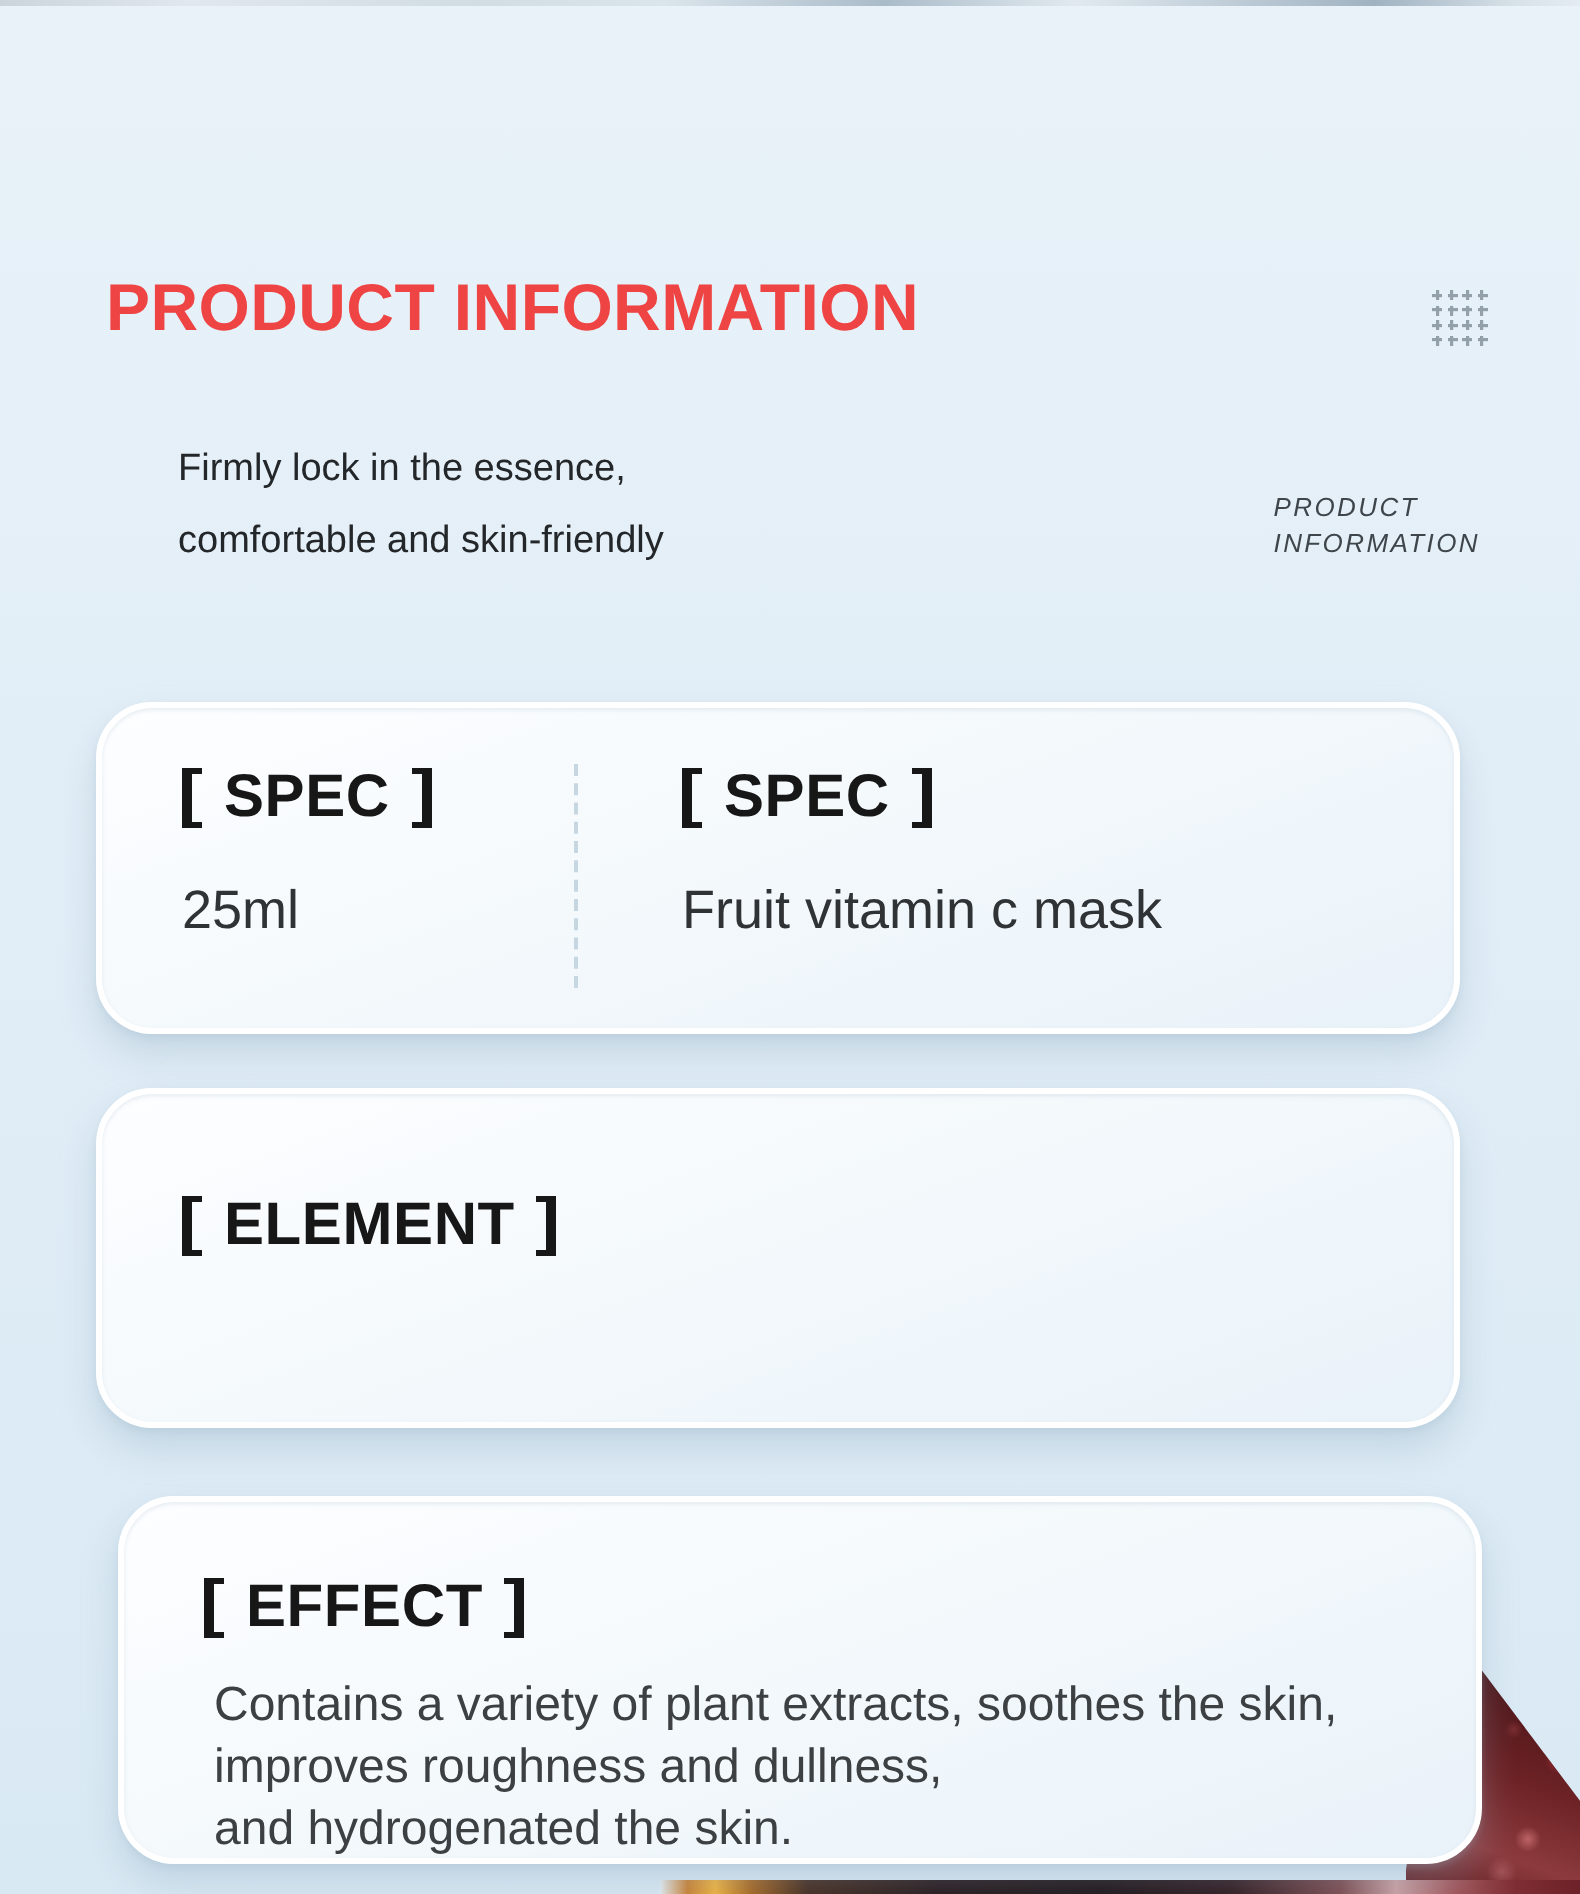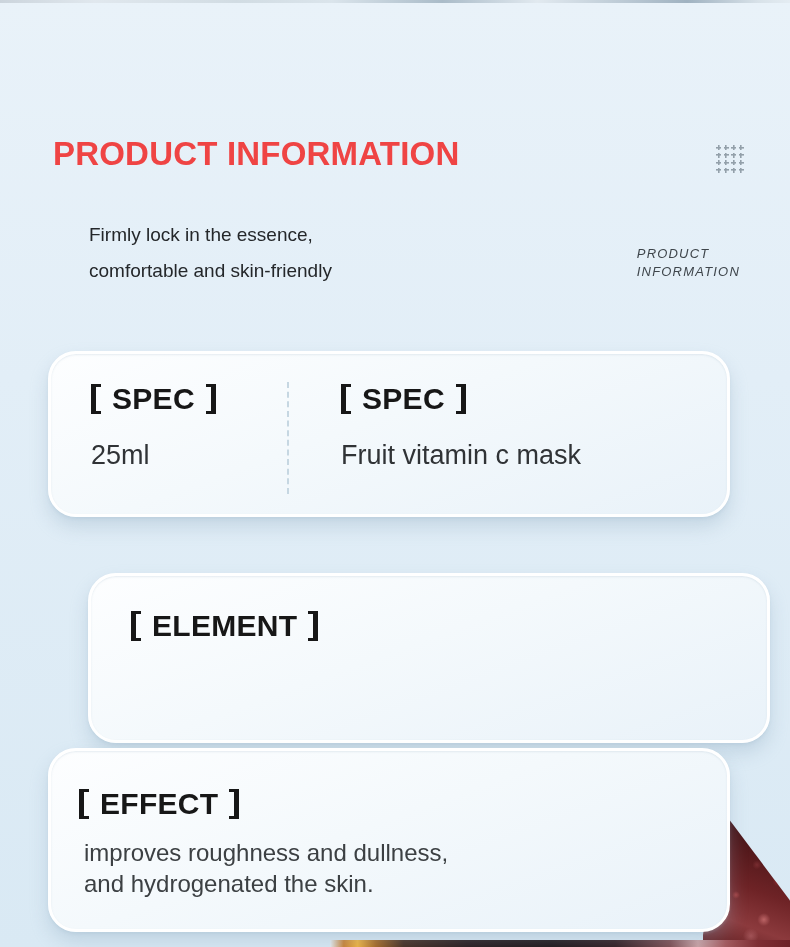--- a/index.html
+++ b/index.html
@@ -48,22 +48,22 @@
   .card{
     position:absolute; left:48px; width:682px; z-index:2;
     background:linear-gradient(160deg,#fdfeff 0%,#f4f9fc 45%,#e9f2f9 100%);
     border:3px solid #ffffff;
     border-radius:28px;
     box-shadow:0 10px 18px rgba(141,169,191,.32), 0 2px 3px rgba(160,185,205,.22),
                inset 0 1px 2px rgba(175,195,210,.30);
     padding-left:24px;
   }
   .card-spec-name{ top:351px; height:166px; }
-  .card-element  { top:573px; height:170px; padding:33px 40px 0;margin-left:40px; }
-  .card-effect   { top:748px; height:184px; padding:36px 28px 0; }
+  .card-element  { top:544px; height:170px; padding:49px 40px 0; }
+  .card-effect   { top:748px; height:184px; padding:36px 40px 0;margin-left:11px; }
 
   .heading{
     display:flex; align-items:center;
     font-size:30px; font-weight:700; color:#171717; letter-spacing:.3px;
     white-space:nowrap;
   }
   
   .bk{ display:inline-block; width:10px; height:30px; border-color:#171717; border-style:solid; }
   .bk.l{ border-width:3px 0 3px 5px; margin-right:11px; }
   .bk.r{ border-width:3px 5px 3px 0; margin-left:11px; }
@@ -167,19 +167,20 @@
   </h2>
 </section>
 
 <section class="card card-effect">
   <h2 class="heading">
     <span class="bk l"></span>
     <span>EFFECT</span>
     <span class="bk r"></span>
   </h2>
   <div class="card-body">
+    <div>Contains a variety of plant extracts, soothes the skin,</div>
     <div>improves roughness and dullness,</div>
     <div>and hydrogenated the skin.</div>
   </div>
 </section>
 
 <div class="red-wedge"></div>
 <div class="bottom-strip"></div>
 
 </body></html>

